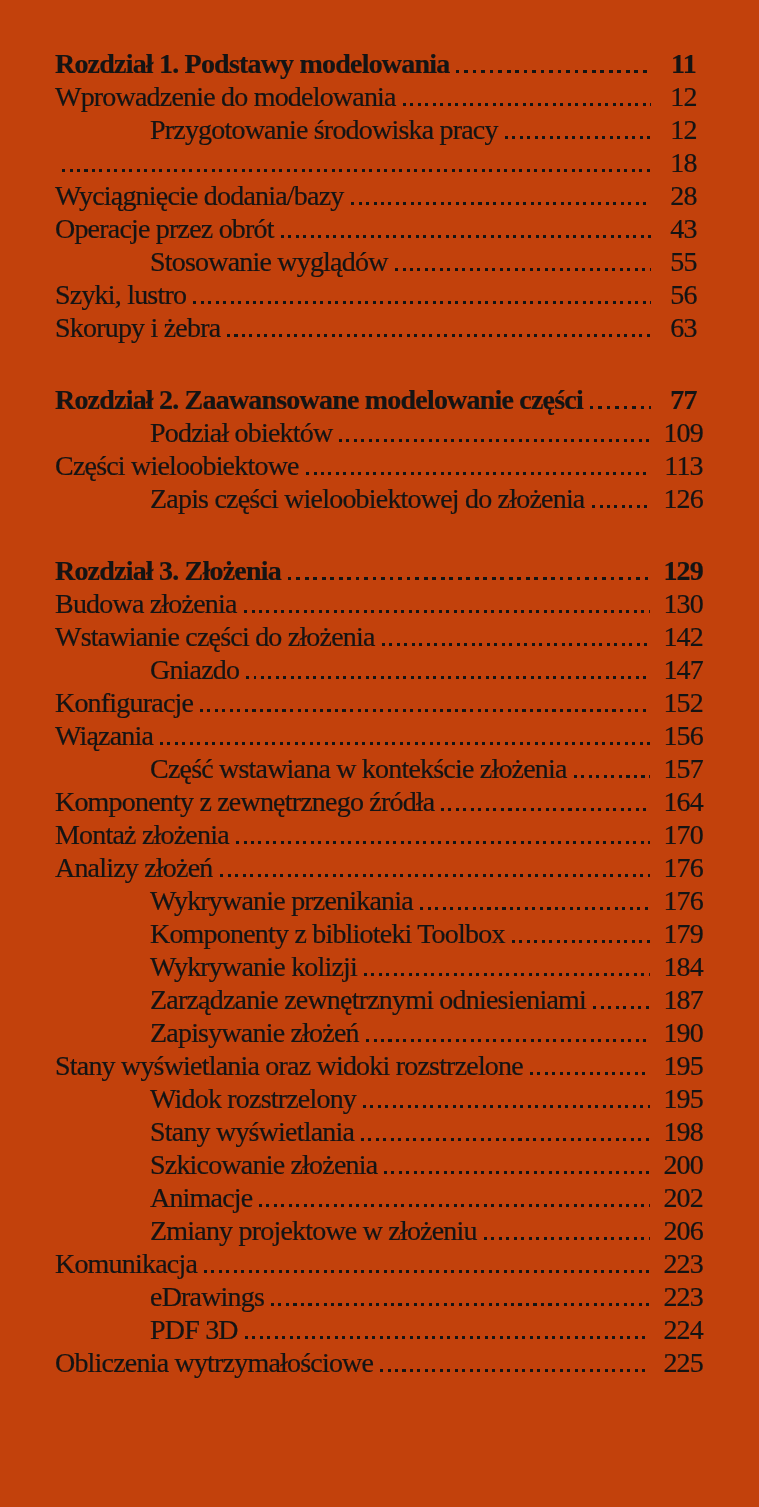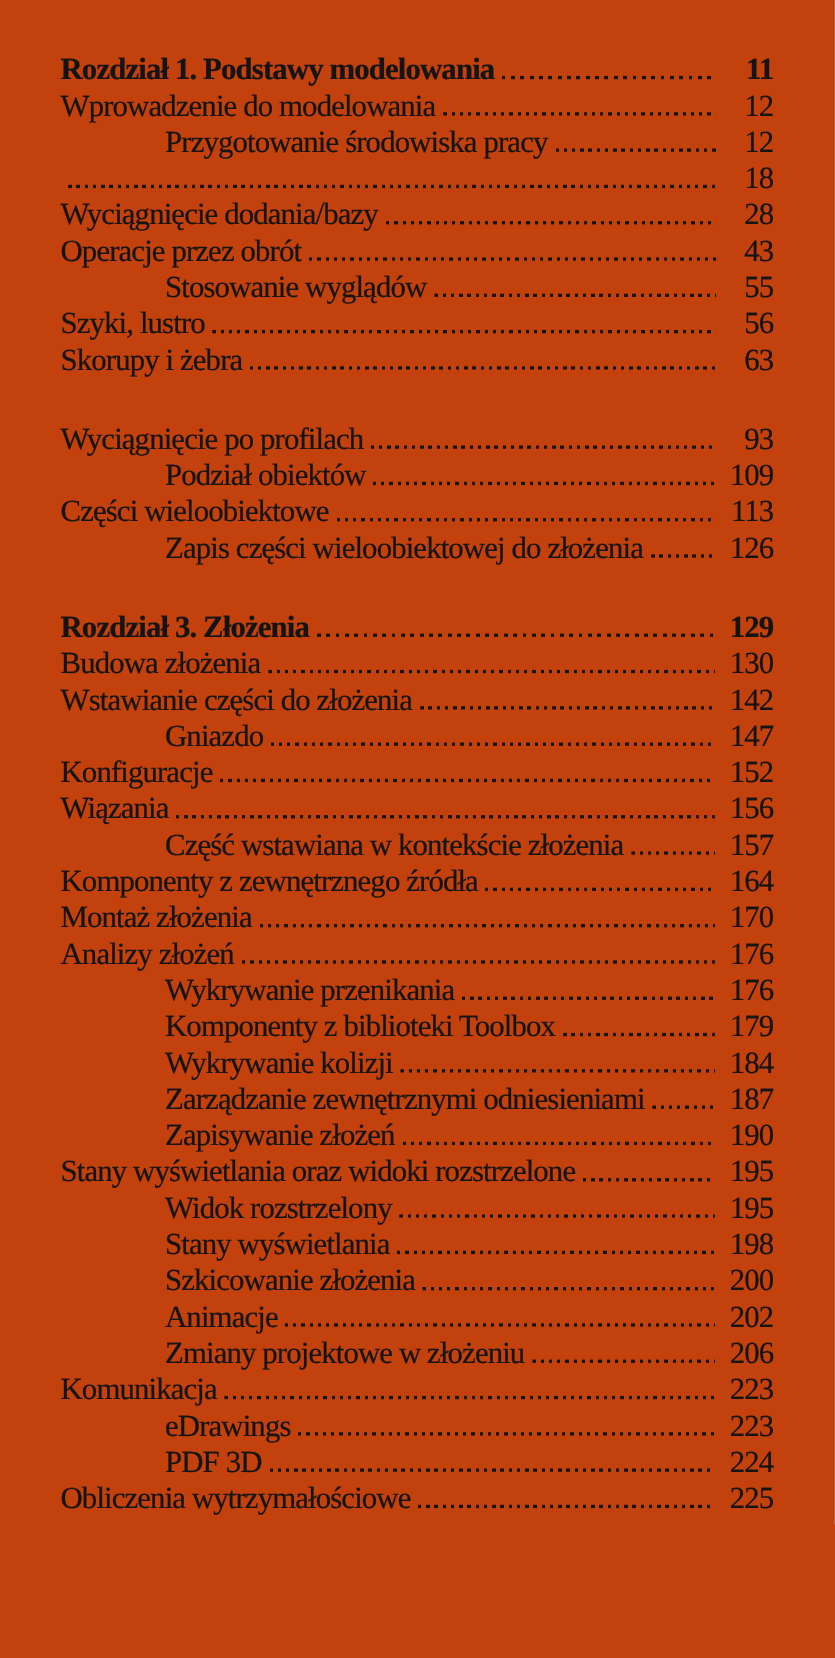--- a/index.html
+++ b/index.html
@@ -49,21 +49,21 @@
     background-position: left bottom;
   }
   .heading .leader {
     height: 3.5px;
     background-image: repeating-linear-gradient(to right, currentColor 0 3.5px, transparent 3.5px 8.5px);
   }
   .page-num {
     flex: 0 0 48px;
     box-sizing: border-box;
     padding-left: 9px;
-    text-align: right;
+    text-align: center;
   }
 </style>
 </head>
 <body>
 
 <div class="page" style="background: #c2410c; color: rgb(20, 20, 20);">
   <div id="toc-root">
       <div class="toc-section">
         <div class="row heading">
     <span class="title">Rozdział 1. Podstawy modelowania</span>
@@ -104,24 +104,24 @@
     <span class="leader"></span>
     <span class="page-num">56</span>
   </div>
         <div class="row">
     <span class="title">Skorupy i żebra</span>
     <span class="leader"></span>
     <span class="page-num">63</span>
   </div>
       </div>
       <div class="toc-section">
-        <div class="row">
-    <span class="title">Wyciągnięcie po profilach</span>
-    <span class="leader"></span>
-    <span class="page-num">93</span>
+        <div class="row heading">
+    <span class="title">Rozdział 2. Zaawansowane modelowanie części</span>
+    <span class="leader"></span>
+    <span class="page-num">77</span>
   </div>
         <div class="row indent">
     <span class="title">Podział obiektów</span>
     <span class="leader"></span>
     <span class="page-num">109</span>
   </div>
         <div class="row">
     <span class="title">Części wieloobiektowe</span>
     <span class="leader"></span>
     <span class="page-num">113</span>

